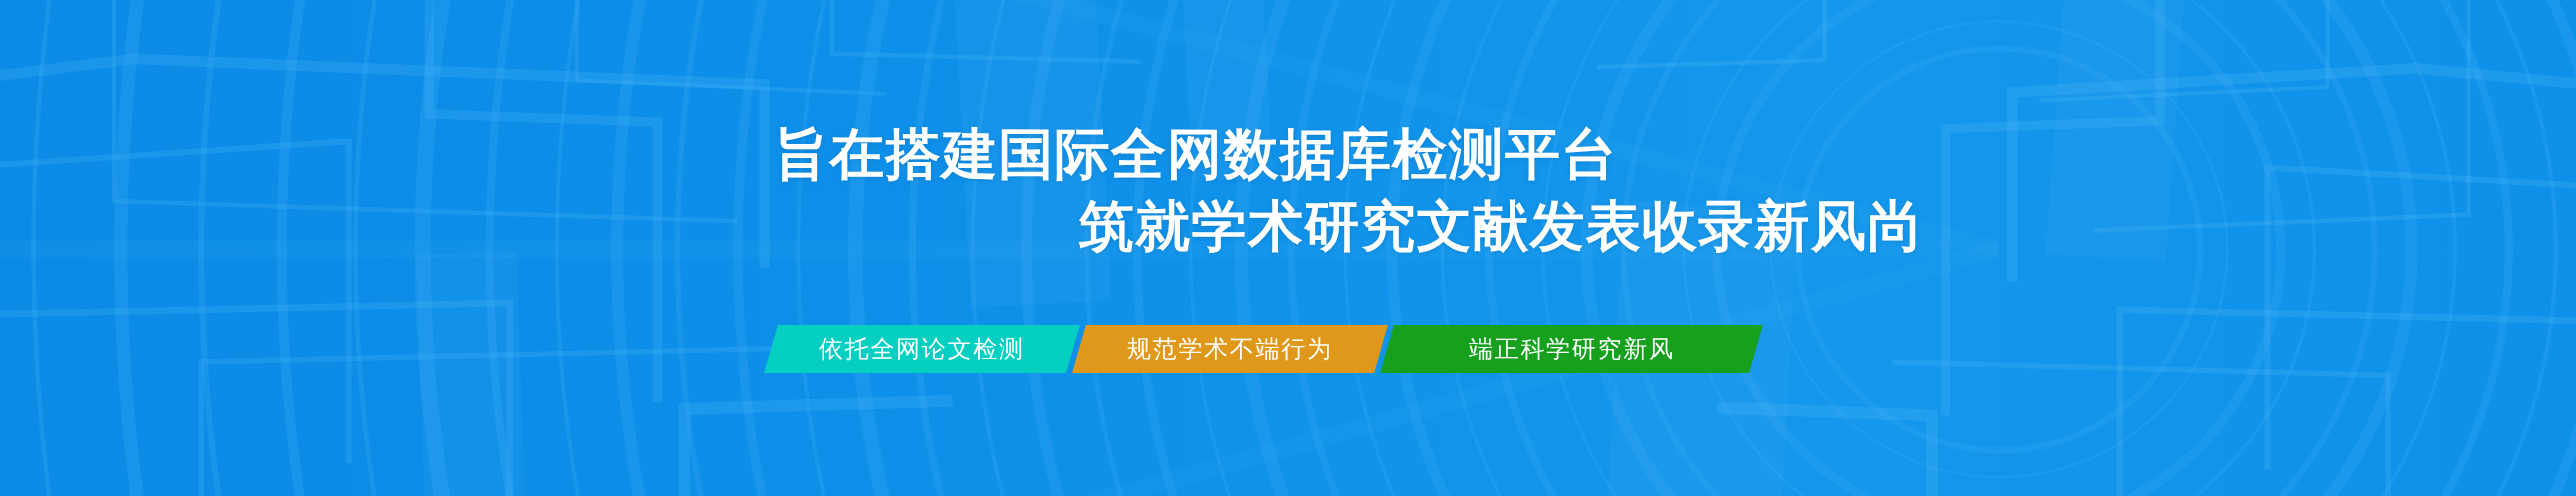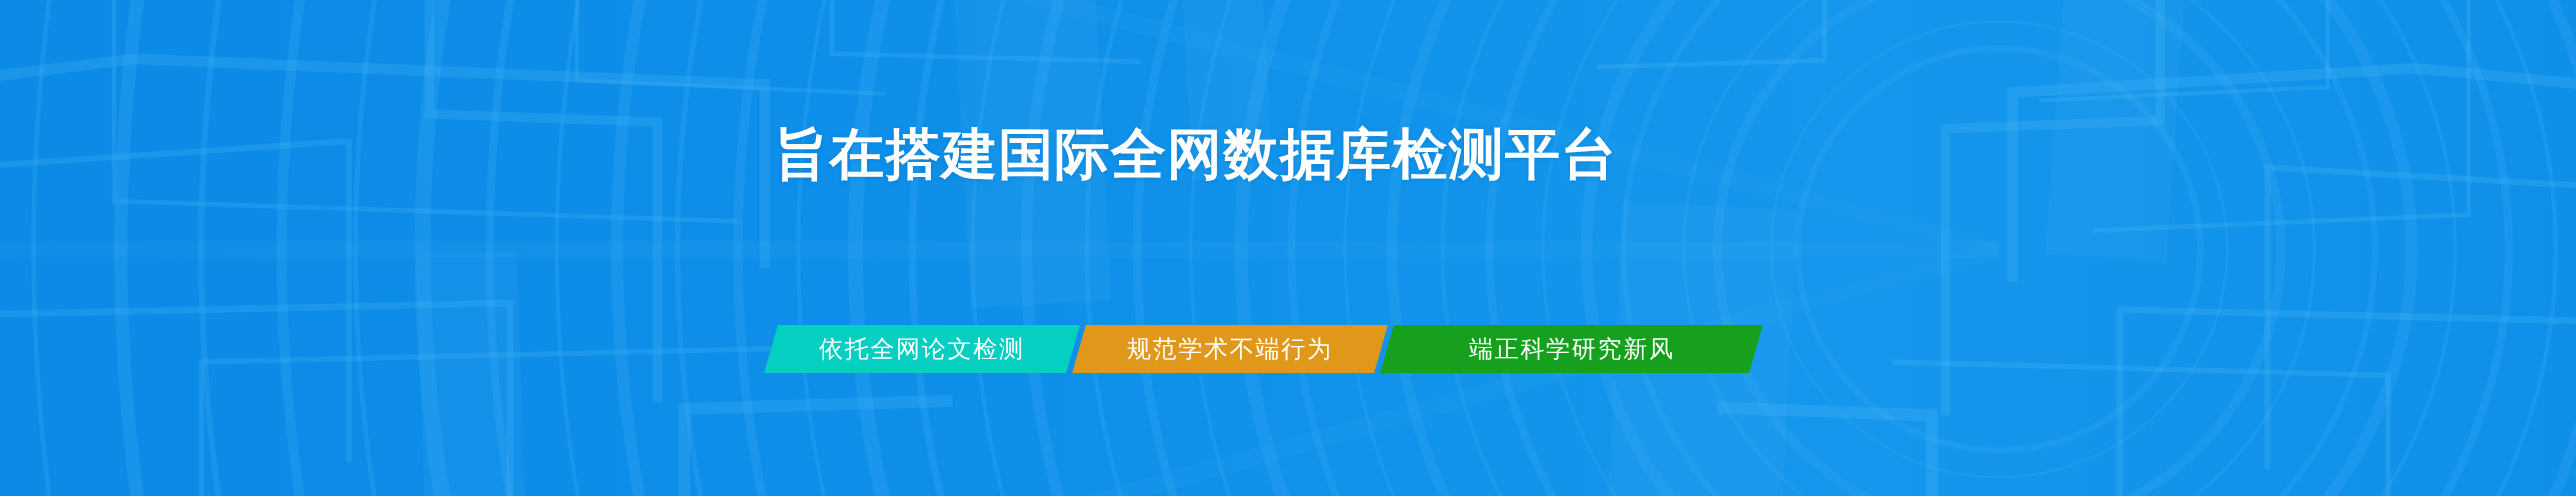--- a/index.html
+++ b/index.html
@@ -174,20 +174,21 @@
         <rect x="1760" y="-60" width="120" height="330" transform="rotate(-3 1760 -60)"></rect>
         <rect x="2420" y="300" width="260" height="520" transform="rotate(3 2420 300)"></rect>
         <rect x="3080" y="-60" width="180" height="440" transform="rotate(4 3080 -60)"></rect>
         <rect x="620" y="380" width="150" height="400" transform="rotate(-2 620 380)"></rect>
       </g>
     </svg>
   </div>
 
   <div class="headline">
     <span class="line line1">旨在搭建国际全网数据库检测平台</span>
+    <span class="line line2">筑就学术研究文献发表收录新风尚</span>
   </div>
 
   <div class="badge-row">
     <div class="badge badge-1">
       <span class="badge-label">依托全网论文检测</span>
     </div>
     <div class="badge badge-2">
       <span class="badge-label">规范学术不端行为</span>
     </div>
     <div class="badge badge-3">

